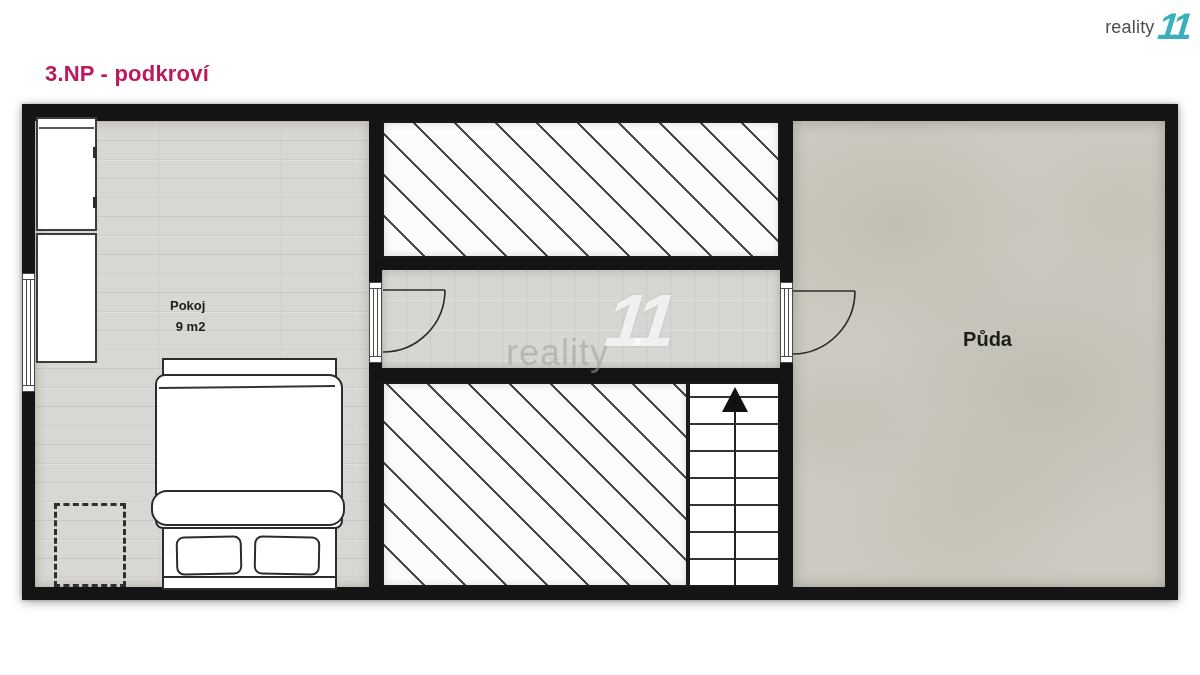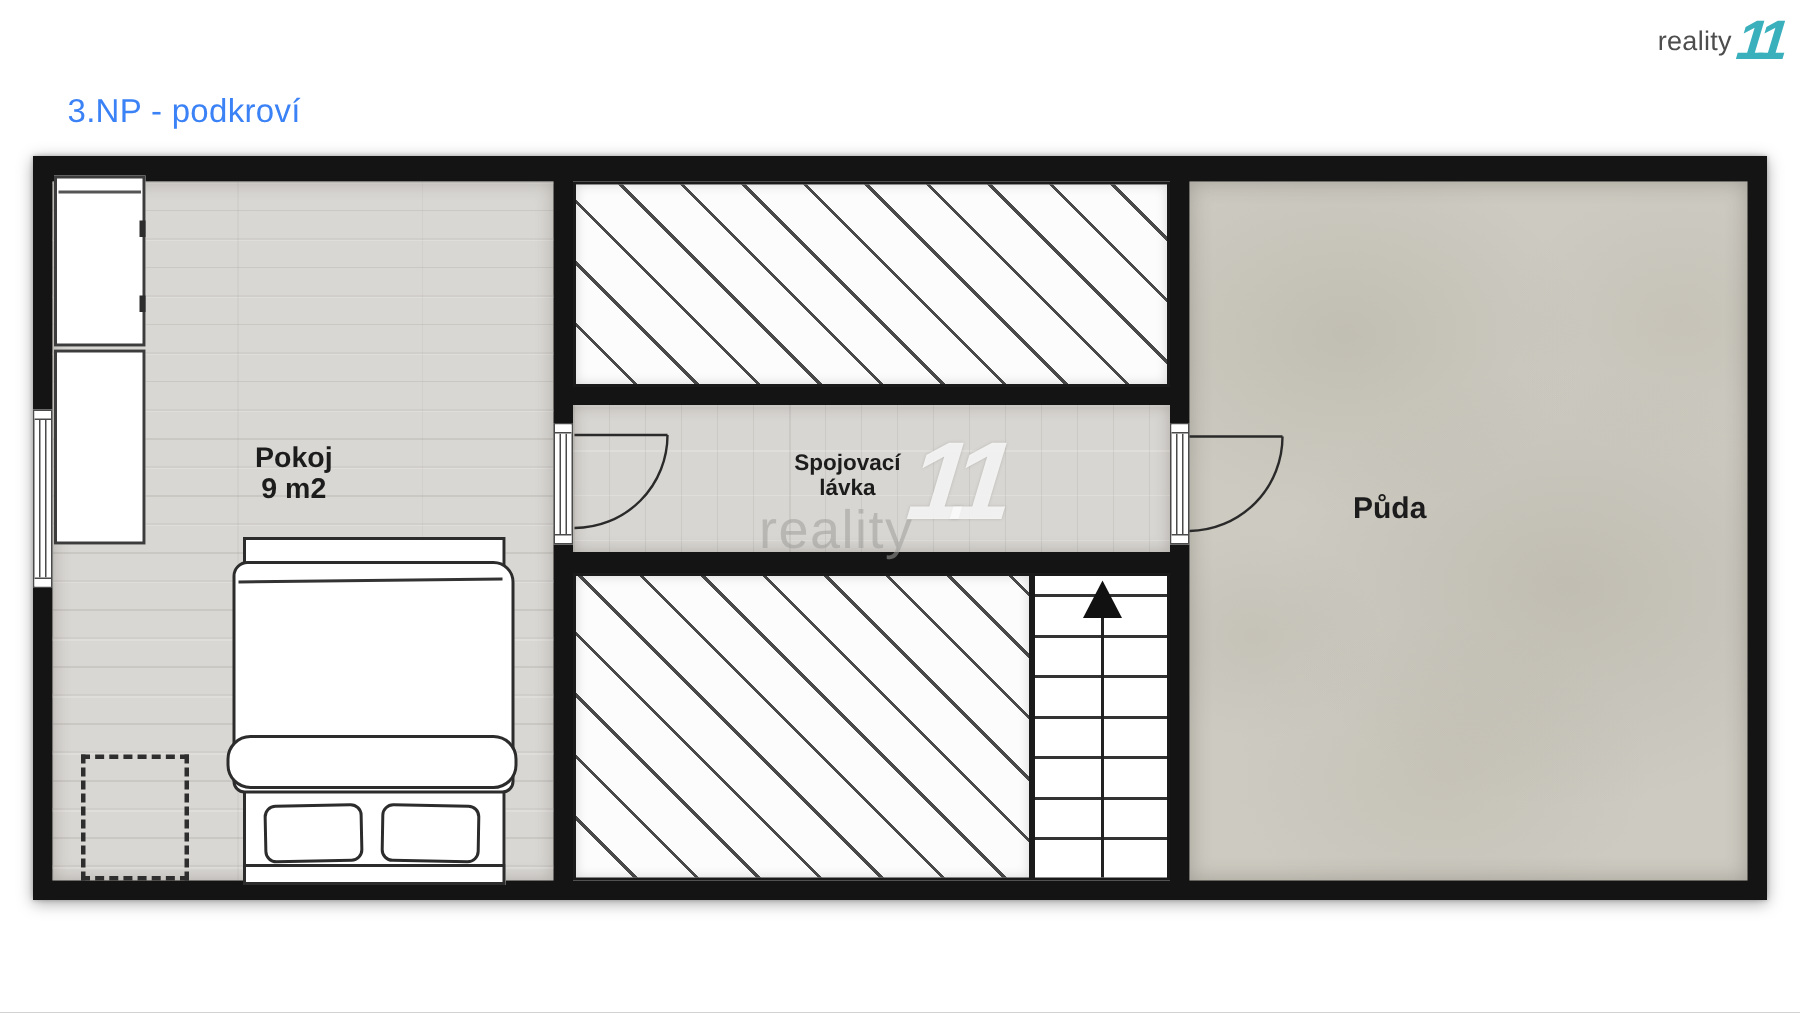--- a/index.html
+++ b/index.html
@@ -1,20 +1,20 @@
 <!DOCTYPE html>
 <html><head>
 <meta charset="utf-8">
 <style>
   html,body{margin:0;padding:0;background:#ffffff;}
   #stage{position:relative;width:1200px;height:675px;background:#ffffff;overflow:hidden;
          font-family:"Liberation Sans", sans-serif;}
 
   
-  .page-title{position:absolute;left:45px;top:61px;font-size:22px;font-weight:normal;color:#3b82f6;letter-spacing:.2px;}
+  .page-title{position:absolute;left:45px;top:61px;font-size:22px;font-weight:bold;color:#be185d;letter-spacing:.2px;}
   .logo{position:absolute;right:12px;top:8px;display:flex;align-items:flex-end;}
   .logo .brand{font-size:18px;color:#4d4d4d;margin-bottom:7px;letter-spacing:.2px;}
   .logo .mark{font-size:37px;font-weight:bold;font-style:italic;color:#3ab0bd;
               letter-spacing:-4px;transform:skewX(-6deg);line-height:1;margin-left:3px;}
 
   
   .plan{position:absolute;left:22px;top:104px;width:1156px;height:496px;background:#141414;
         box-shadow:0 2px 10px rgba(0,0,0,.35), 0 0 3px rgba(0,0,0,.25);}
   .plan > div{position:absolute;}
 
@@ -58,23 +58,23 @@
   .bed-part{position:absolute;background:#fff;border:2px solid #2c2c2c;box-sizing:border-box;}
   .stairs{background:#fff;border:2px solid #1a1a1a;box-sizing:border-box;}
   .stairs .steps{position:absolute;left:0;right:0;top:12px;bottom:0;
     background-image:repeating-linear-gradient(180deg, #333 0 2px, rgba(0,0,0,0) 2px 27px);}
   .stairs .midline{position:absolute;left:44px;top:26px;bottom:0;width:2px;background:#222;}
   .stairs .arrow{position:absolute;left:32px;top:3px;width:0;height:0;
     border-left:13px solid transparent;border-right:13px solid transparent;border-bottom:25px solid #111;}
 
   
   .room-label{position:absolute;color:#1c1c1c;font-weight:bold;z-index:30;}
-  .lbl-pokoj{left:170px;top:295px;font-size:19px;line-height:21px;text-align:center;}
+  .lbl-pokoj{left:170px;top:295px;font-size:13px;line-height:21px;text-align:right;}
   .lbl-lavka{left:500px;top:300px;width:130px;font-size:15px;line-height:17px;text-align:center;}
-  .lbl-puda{left:902px;top:328px;width:110px;font-size:20px;text-align:left;}
+  .lbl-puda{left:902px;top:328px;width:110px;font-size:20px;text-align:right;}
 
   
   .wm-text{position:absolute;left:506px;top:332px;font-size:36px;color:#9f9e9b;opacity:.55;z-index:40;letter-spacing:1px;}
   .wm-mark{position:absolute;left:606px;top:284px;font-size:74px;font-weight:bold;font-style:italic;
            color:rgba(250,250,250,.85);letter-spacing:-7px;transform:skewX(-6deg);line-height:1;z-index:40;
            text-shadow:0 0 2px rgba(120,120,120,.35);}
 
   svg.doors{position:absolute;left:0;top:0;z-index:20;}
 </style>
 </head>
@@ -144,24 +144,20 @@
       <path d="M445 290 A62 62 0 0 1 383 352"></path>
       <path d="M793 291 H855"></path>
       <path d="M855 291 A63 63 0 0 1 793 354"></path>
     </g>
   </svg>
 
   <div class="room-label lbl-pokoj">
     <div>Pokoj</div>
     <div>9 m2</div>
   </div>
-  <div class="room-label lbl-lavka">
-    <div>Spojovací</div>
-    <div>lávka</div>
-  </div>
   <div class="room-label lbl-puda">
     <div>Půda</div>
   </div>
 
   <div class="wm-text">reality</div>
   <div class="wm-mark">11</div>
 
 </div>
 
 </body></html>

